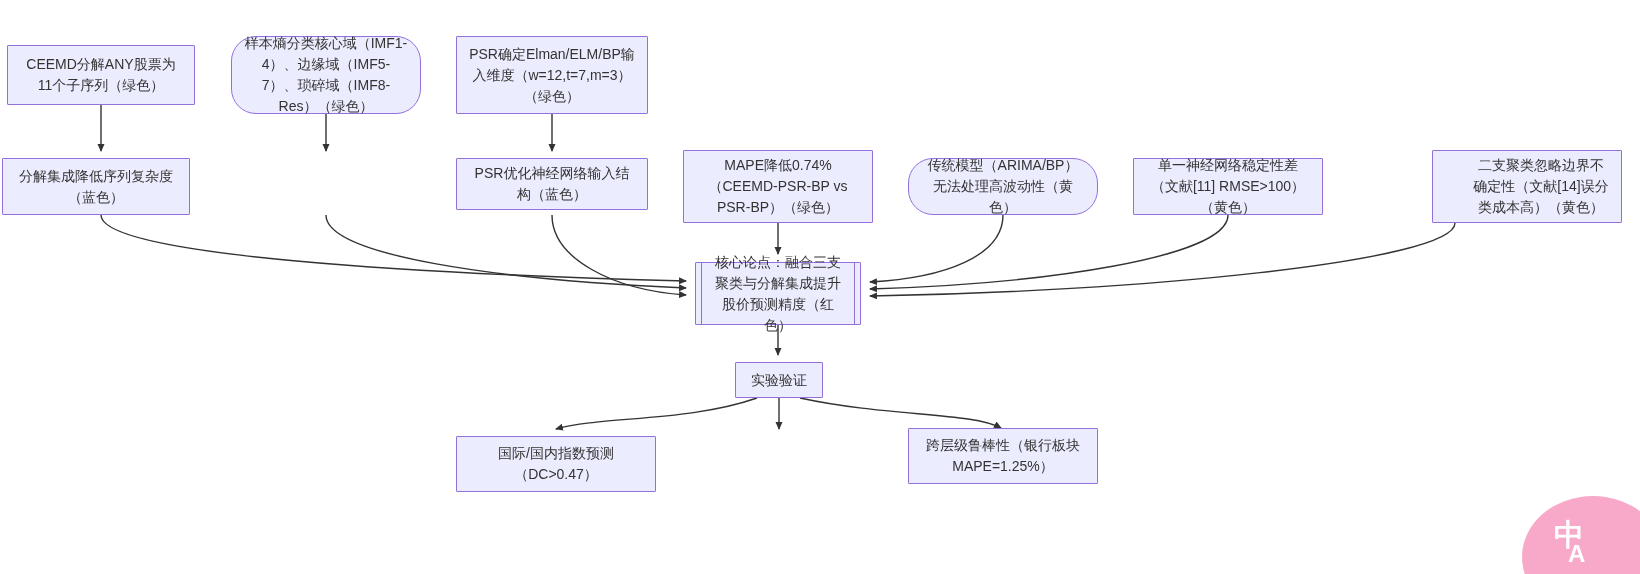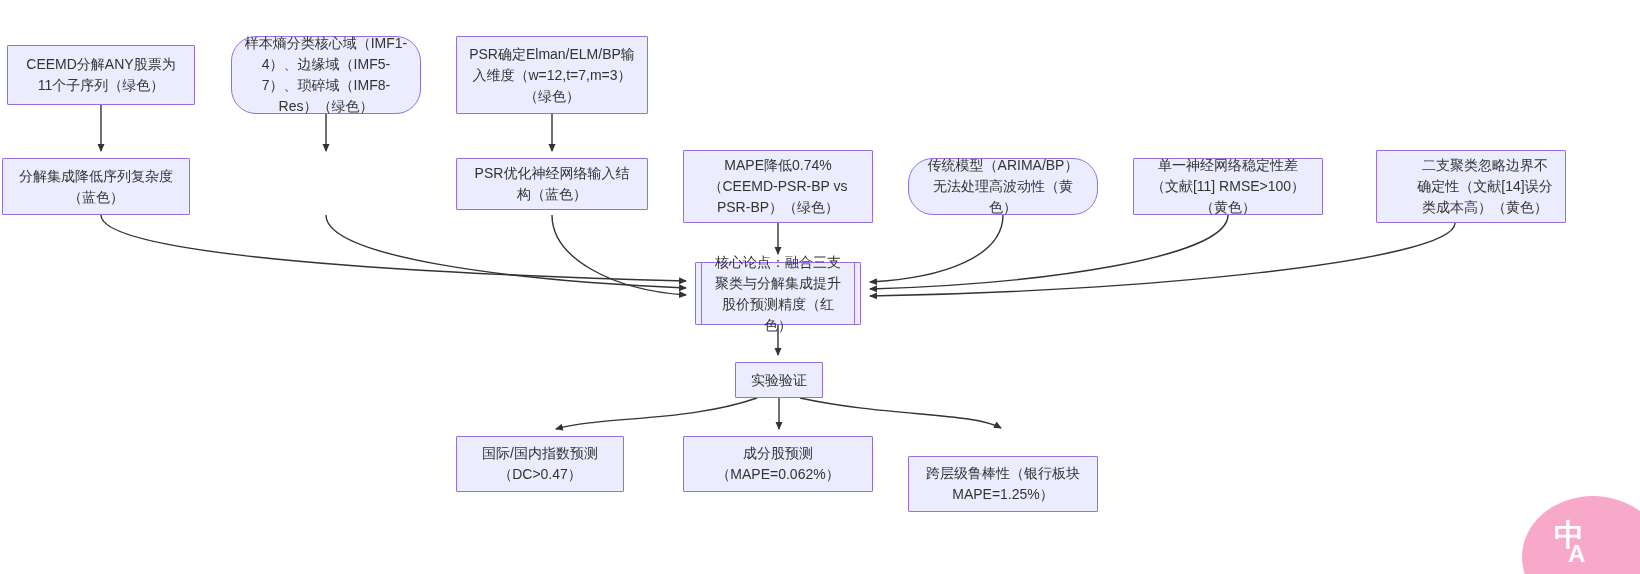--- a/index.html
+++ b/index.html
@@ -75,41 +75,38 @@
   </div>
   <div class="node" style="left:683px;top:150px;width:190px;height:73px;">
     <span>MAPE降低0.74%（CEEMD-PSR-BP vs PSR-BP）（绿色）</span>
   </div>
   <div class="node" style="left:908px;top:158px;width:190px;height:57px;border-radius:25px;">
     <span>传统模型（ARIMA/BP）无法处理高波动性（黄色）</span>
   </div>
   <div class="node" style="left:1133px;top:158px;width:190px;height:57px;">
     <span>单一神经网络稳定性差（文献[11] RMSE&gt;100）（黄色）</span>
   </div>
-  <div class="node" style="left:1376px;top:150px;width:190px;height:73px;padding-left:40px;">
+  <div class="node" style="left:1432px;top:150px;width:190px;height:73px;padding-left:40px;">
     <span>二支聚类忽略边界不确定性（文献[14]误分类成本高）（黄色）</span>
   </div>
 
   <div class="node" style="left:695px;top:262px;width:166px;height:63px;padding:20px 14px;">
     <i class="dline dl"></i>
     <i class="dline dr"></i>
     <span>核心论点：融合三支聚类与分解集成提升股价预测精度（红色）</span>
   </div>
 
   <div class="node" style="left:735px;top:362px;width:88px;height:36px;">
     <span>实验验证</span>
   </div>
 
-  <div class="node" style="left:456px;top:436px;width:168px;height:56px;">
+  <div class="node" style="left:456px;top:436px;width:200px;height:56px;">
     <span>国际/国内指数预测（DC&gt;0.47）</span>
   </div>
-  <div class="node" style="left:683px;top:436px;width:190px;height:56px;">
-    <span>成分股预测（MAPE=0.062%）</span>
-  </div>
-  <div class="node" style="left:908px;top:456px;width:190px;height:56px;">
+  <div class="node" style="left:908px;top:428px;width:190px;height:56px;">
     <span>跨层级鲁棒性（银行板块 MAPE=1.25%）</span>
   </div>
 
   <div class="badge">
     <div class="glyphs">
       <span>中</span>
       <span class="a">A</span>
     </div>
   </div>
 

